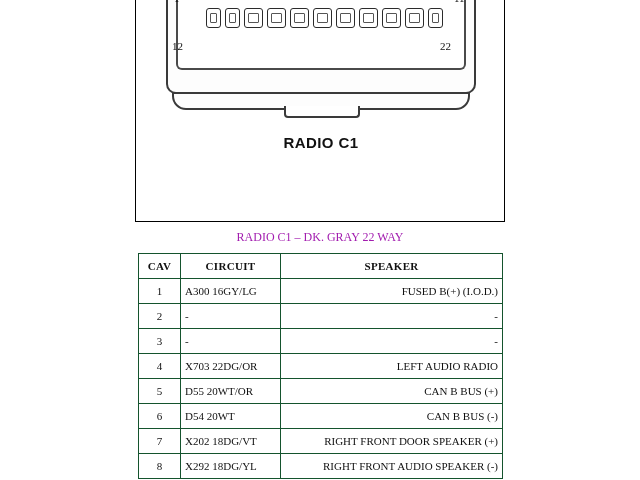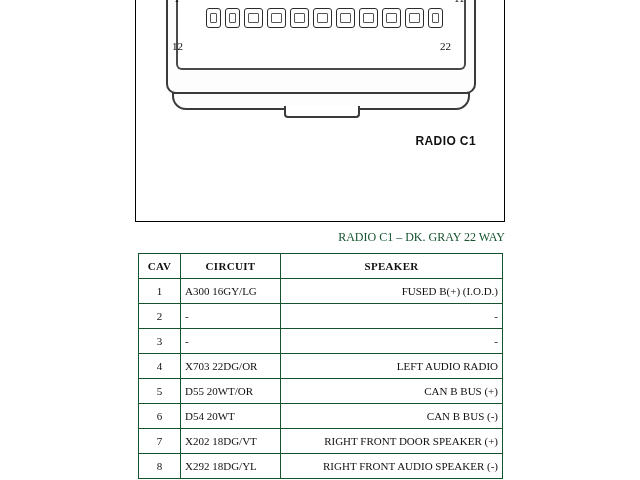--- a/index.html
+++ b/index.html
@@ -139,37 +139,37 @@
   .lbl-1  { left: 8px;   top: 6px; }
   .lbl-12 { left: 6px;   top: 54px; }
   .lbl-11 { left: 288px; top: 6px; }
   .lbl-22 { left: 274px; top: 54px; }
 
   .conn-title {
     position: absolute;
     left: 0;
     right: 0;
     top: 148px;
-    text-align: right;
+    text-align: center;
     font-family: "Liberation Sans", sans-serif;
-    font-size: 12px;
+    font-size: 15px;
     font-weight: bold;
     letter-spacing: 0.4px;
     color: #111;
   }
 
   .caption {
     position: absolute;
     left: 135px;
     top: 230px;
     width: 370px;
-    text-align: right;
+    text-align: center;
     font-family: "Liberation Serif", serif;
     font-size: 12px;
-    color: #14532d;
+    color: #a21caf;
   }
 
   
   .table-wrap {
     position: absolute;
     left: 138px;
     top: 253px;
     width: 364px;
   }
   table.cav {

